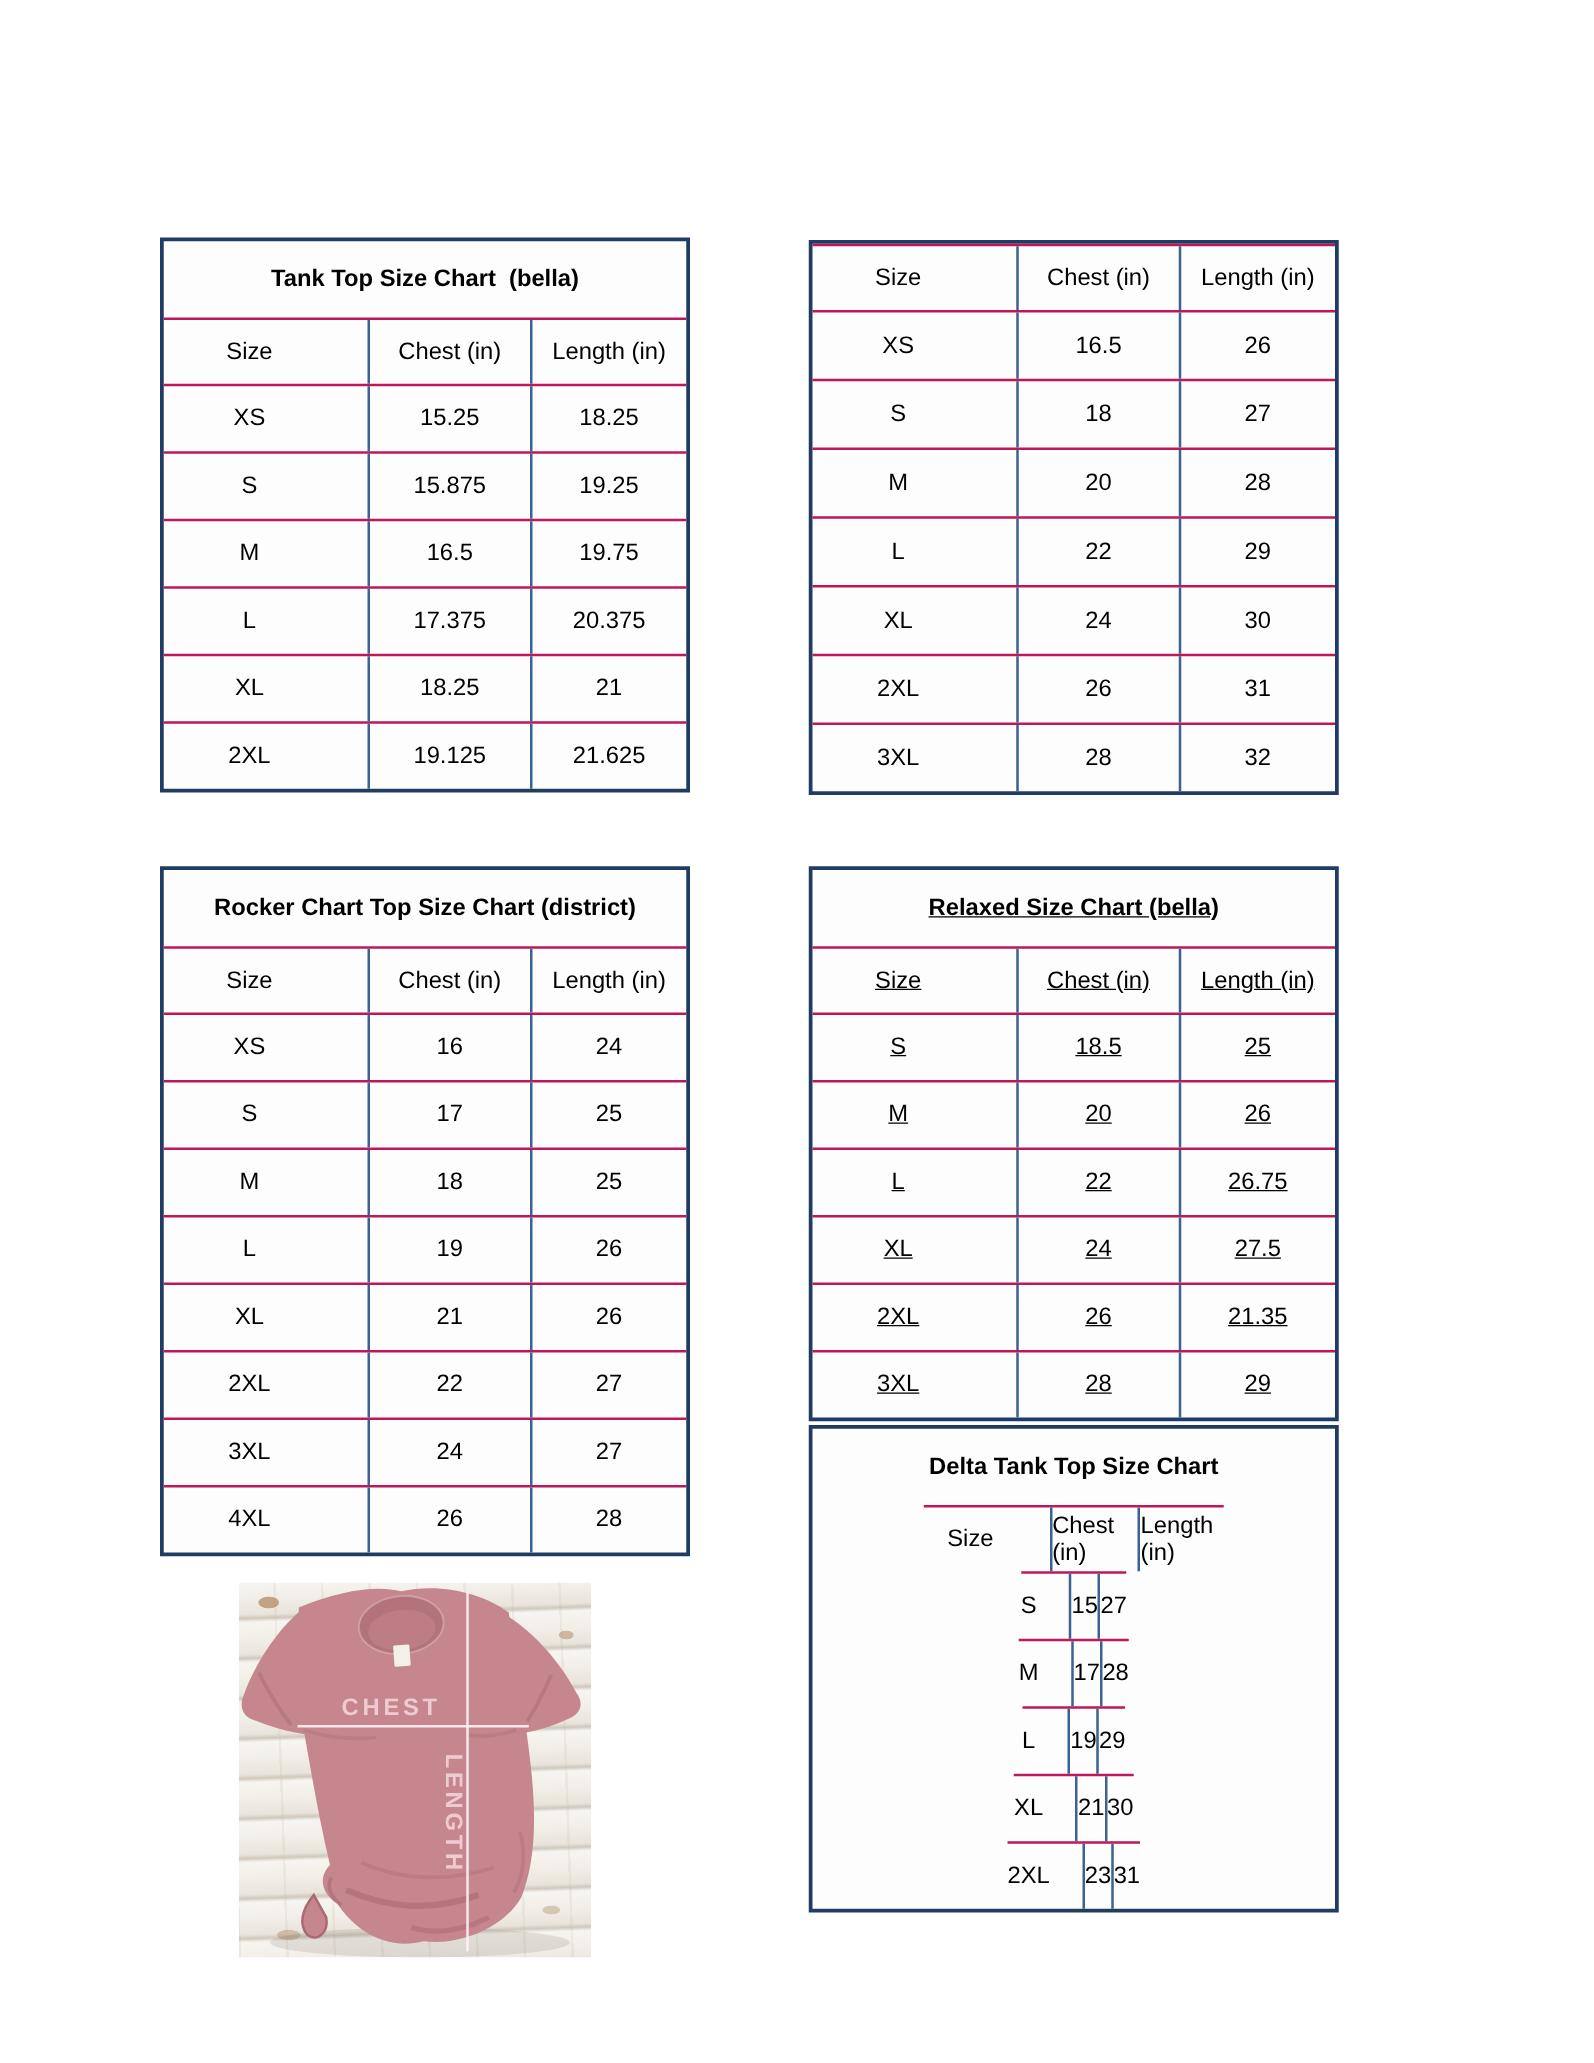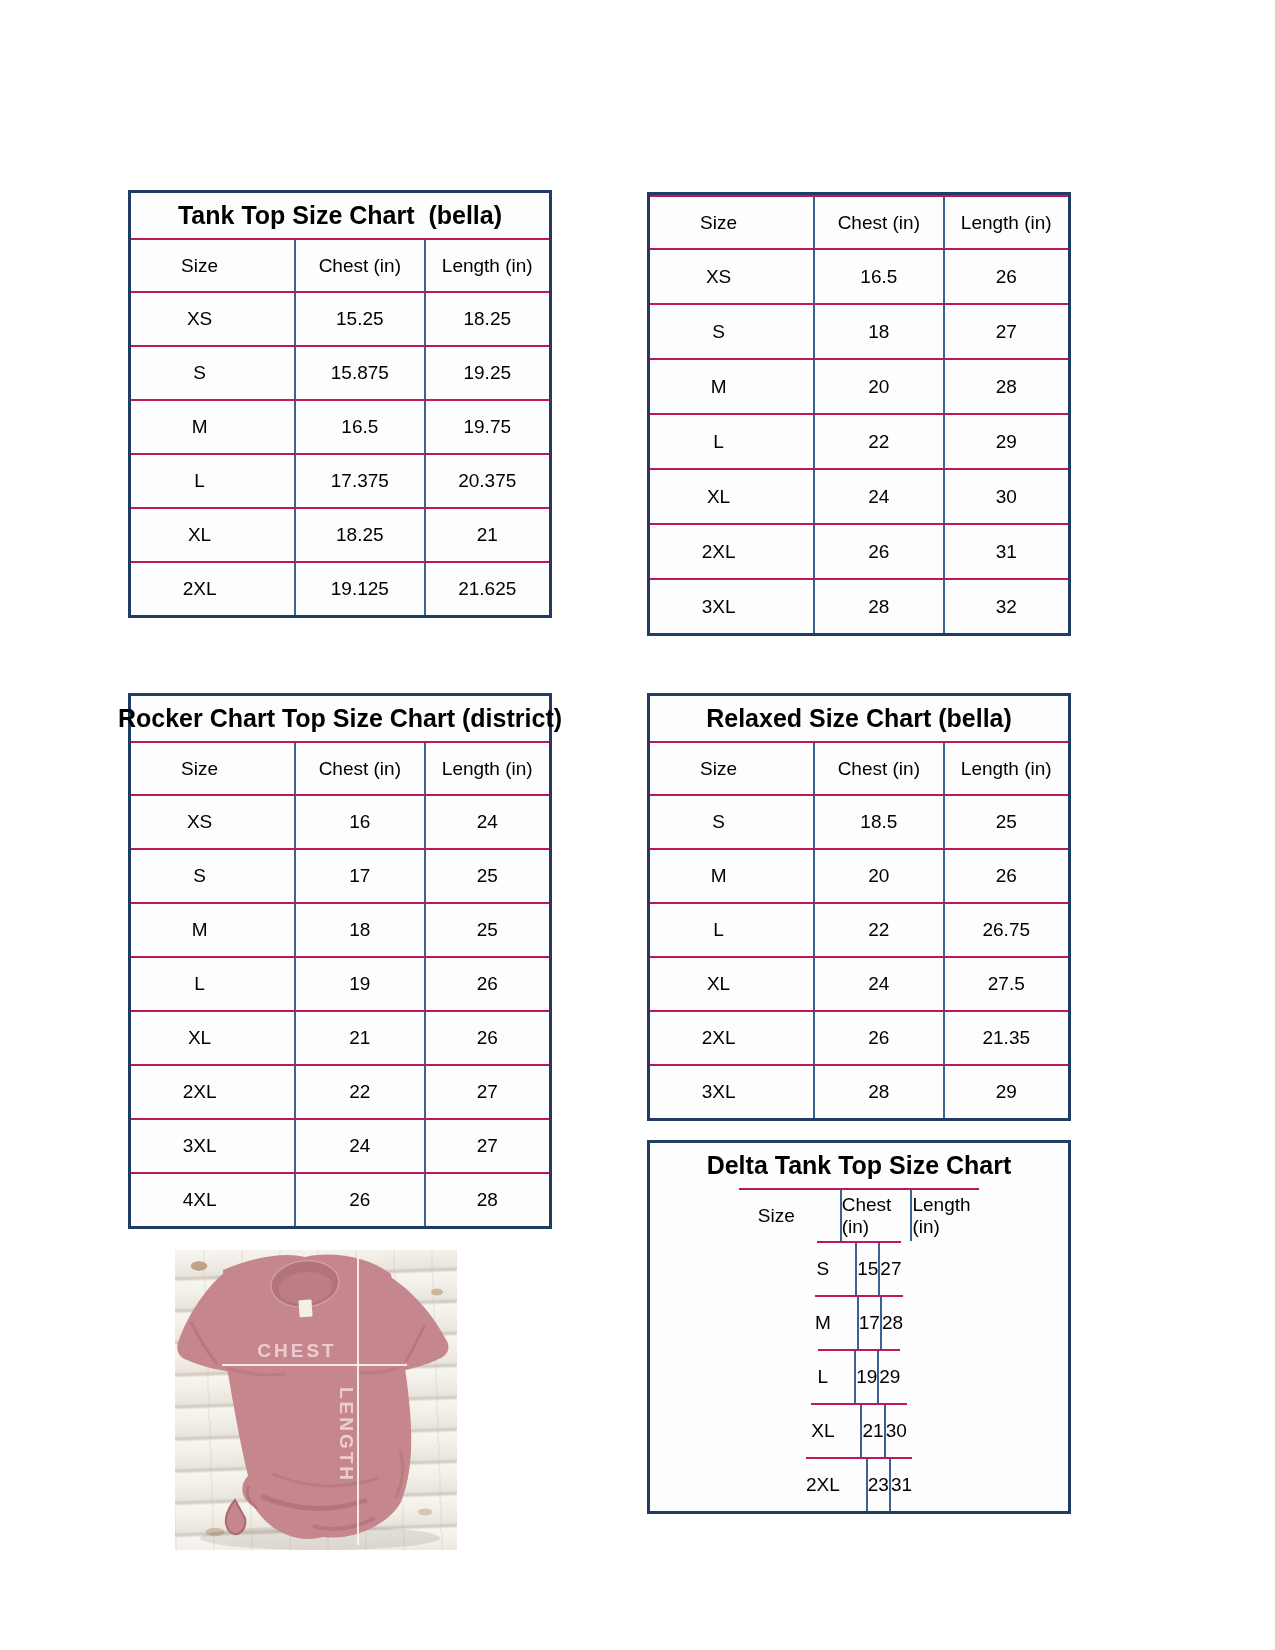--- a/index.html
+++ b/index.html
@@ -7,43 +7,43 @@
     position:relative; width:1275px; height:1650px; background:#ffffff;
     overflow:hidden; font-family:"Liberation Sans", sans-serif; color:#000;
   }
 
   
   .chart-table{
     position:absolute; box-sizing:border-box; background:#fdfdfd;
     border:3px solid #1f3c64; display:flex; flex-direction:column;
   }
   .t-title{
-    height:45px; display:flex; align-items:center; justify-content:center;
-    font-weight:bold; font-size:25px; white-space:pre;
+    height:61px; display:flex; align-items:center; justify-content:center;
+    font-weight:bold; font-size:19px; white-space:pre;
   }
   .t-row{ display:flex; border-top:2px solid #be185d; height:var(--rh); }
   .t-row.t-head{ height:51px; }
   .t-cell{
     display:flex; align-items:center; justify-content:center;
     font-size:19px; box-sizing:border-box; border-left:2px solid #3a6292;
   }
   .t-cell:nth-child(1){ width:35%; border-left:none; }
   .t-cell:nth-child(2){ width:33%;margin-left:26px; }
   .t-cell:nth-child(3){ width:32%; }
 
   .t1{ left:128px; top:190px;  width:424px; --rh:52px; }
   .t2{ left:647px; top:192px;  width:424px; --rh:53px; }
   .t3{ left:128px; top:693px;  width:424px; --rh:52px; }
-  .t4{ left:647px; top:693px;  width:424px; --rh:52px; }
+  .t4{ left:647px; top:693px;  width:424px;text-decoration:underline; --rh:52px; }
   .t5{ left:647px; top:1140px; width:424px;align-items:center; --rh:52px; }
 
   
   .photo{
     position:absolute; left:175px; top:1250px; width:282px; height:300px;
-    overflow:hidden; margin:0;
+    overflow:hidden; margin:16px;
   }
   .wood{
     position:absolute; inset:0;
     background:
       radial-gradient(14px 8px at 24px 16px,  rgba(178,138,102,.75) 55%, transparent 62%),
       radial-gradient(10px 6px at 262px 42px, rgba(190,155,120,.65) 55%, transparent 62%),
       radial-gradient(16px 7px at 40px 282px, rgba(170,140,110,.45) 55%, transparent 62%),
       radial-gradient(12px 6px at 250px 262px,rgba(182,150,118,.45) 55%, transparent 62%),
       repeating-linear-gradient(88deg, rgba(196,186,170,.18) 0 2px, transparent 2px 38px),
       repeating-linear-gradient(178deg, #f7f5f0 0px, #f1eee7 14px, #e9e4db 26px, #cfc8bd 29px, #f7f5f0 32px);

